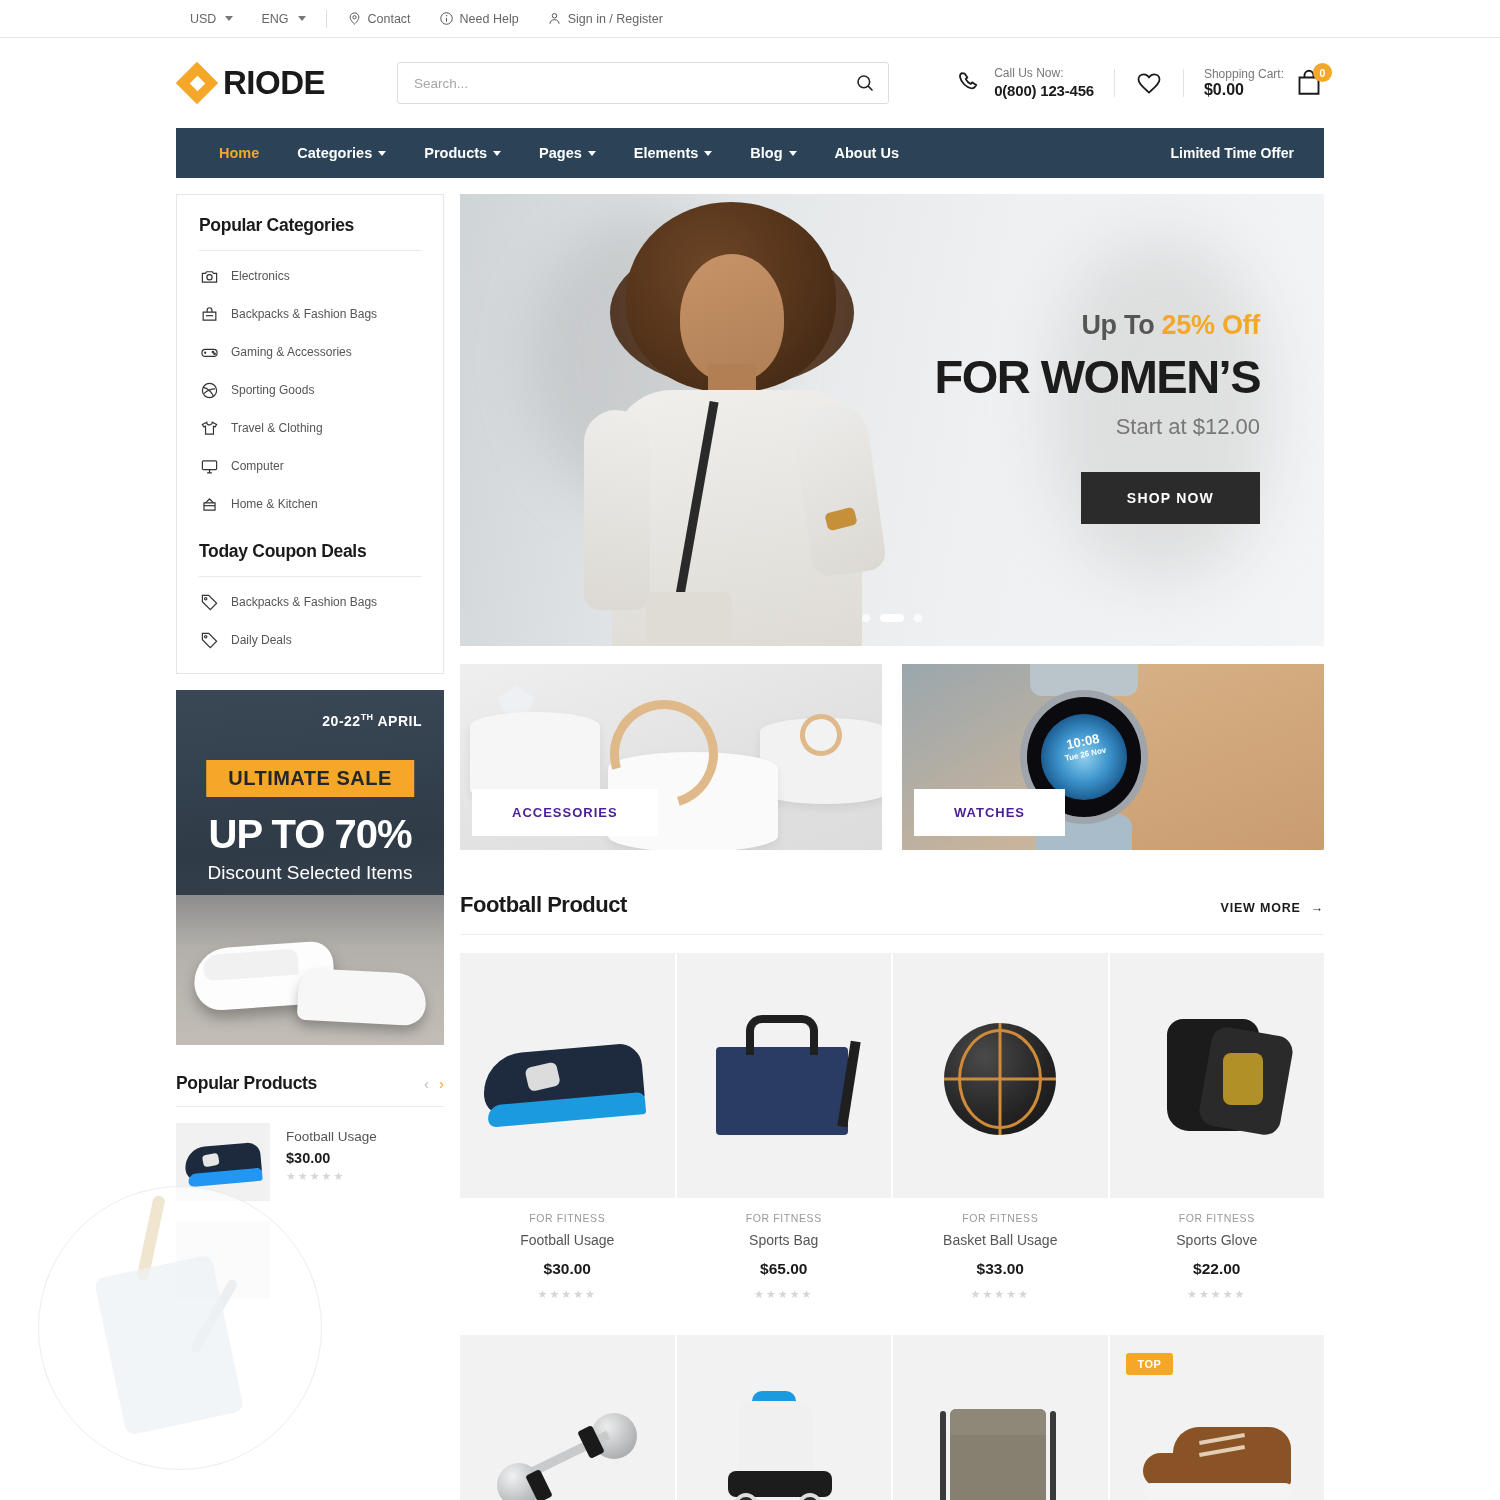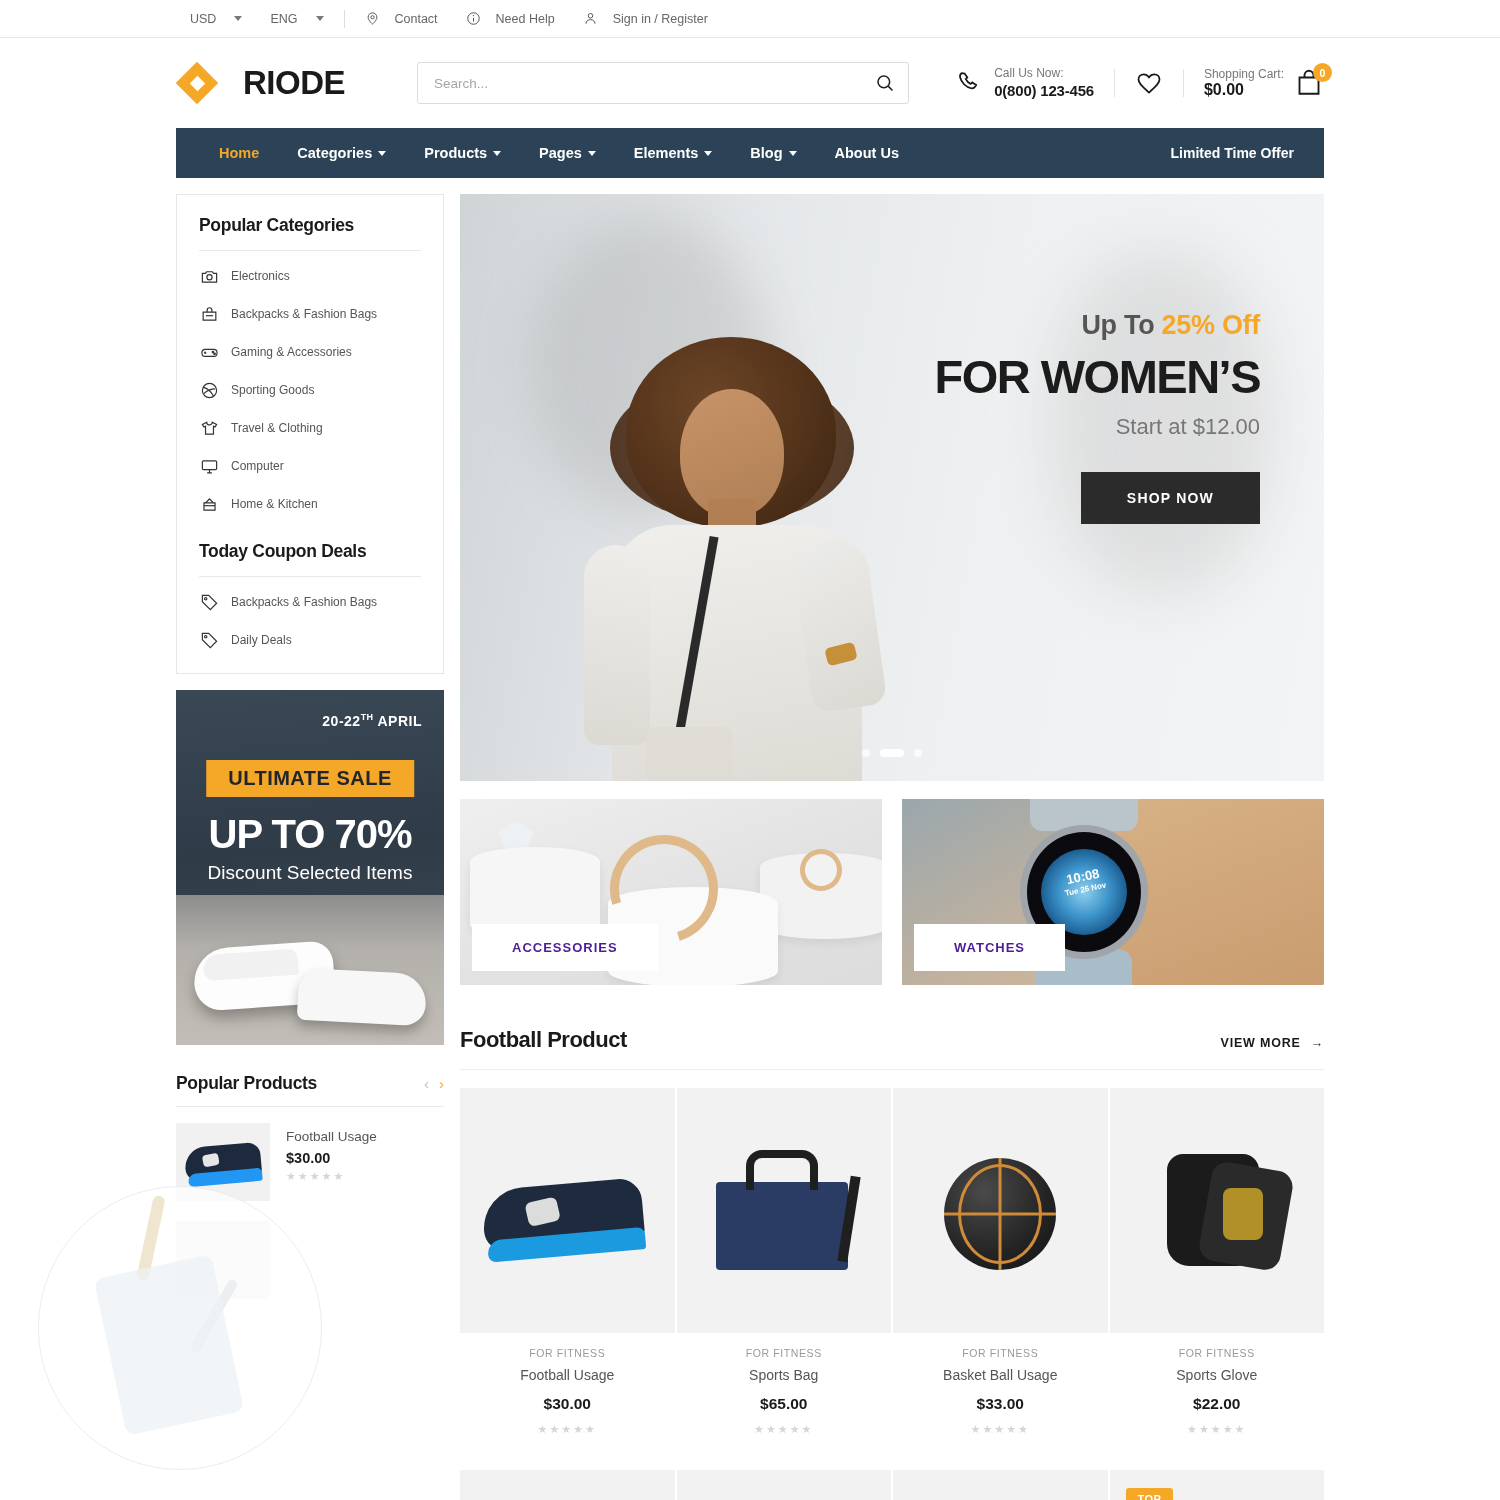--- a/index.html
+++ b/index.html
@@ -18,35 +18,35 @@
     height: 38px;
     border-bottom: 1px solid #e7e7e7;
     display: flex; align-items: center;
     padding: 0 176px;
     font-size: 12.5px;
     color: #666;
   }
   .topbar-msg { flex: 1; color: #666; font-size: 12.5px; }
   .topbar-right { display: flex; align-items: center; gap: 0px; }
   .tb-item {
-    display: flex; align-items: center; gap: 15px;
+    display: flex; align-items: center; gap: 6px;
     padding: 0 14px; color: #666; font-size: 12.5px; white-space: nowrap;
   }
   .tb-sep { width: 1px; height: 18px; background: #ddd; margin: 0 6px; }
   .caret { display:inline-block; width:0;height:0;
     border-left:4px solid transparent;border-right:4px solid transparent;
     border-top:5px solid #777; margin-left:3px; }
   .tb-ico { width: 15px; height: 15px; display:inline-block; flex:0 0 auto;}
 
   
   .header {
     height: 90px; display: flex; align-items: center;
     padding: 0 176px;
   }
-  .logo { display: flex; align-items: center; gap: 25px; }
+  .logo { display: flex; align-items: center; gap: 5px; }
   .logo-mark { width: 42px; height: 42px; position: relative; }
   .logo-diamond {
     width: 30px; height: 30px; background: #f5a728;
     transform: rotate(45deg); position: absolute; left: 6px; top: 6px;
   }
   .logo-inner {
     width: 11px; height: 11px; background: #fff;
     transform: rotate(45deg); position: absolute; left: 15.5px; top: 15.5px;
   }
   .logo-text { font-size: 33px; font-weight: 800; letter-spacing: -0.5px; color: #1a1a1a; }
@@ -170,21 +170,21 @@
 
   
   .mini-shoe{position:absolute;left:9px;top:22px;width:76px;height:34px;
     background:#1d2a3d;border-radius:26px 16px 8px 16px;transform:rotate(-5deg);}
   .mini-shoe::before{content:"";position:absolute;left:2px;bottom:-5px;width:74px;height:13px;
     background:#2196f3;border-radius:20px 12px 6px 12px;}
   .mini-shoe::after{content:"";position:absolute;left:18px;top:8px;width:16px;height:12px;
     background:#e6e6e6;border-radius:4px;transform:rotate(-6deg);}
 
   
-  .hero { position: relative; height: 587px; overflow: hidden; background:#e9ebed; }
+  .hero { position: relative; height: 452px; overflow: hidden; background:#e9ebed; }
   .hero-bg {
     position:absolute; inset:0;
     background: linear-gradient(100deg,#cfd4d7 0%, #e4e7e9 30%, #eef0f1 60%, #f3f4f5 100%);
   }
   .hero-blur1 {position:absolute;left:8%;top:4%;width:240px;height:300px;border-radius:50%;
     background:rgba(160,160,160,.30); filter: blur(26px);}
   .hero-blur2 {position:absolute;right:6%;top:10%;width:220px;height:340px;border-radius:45%;
     background:rgba(200,200,200,.45); filter: blur(30px);}
   .hero-model { position:absolute; left:80px; bottom:0; width:440px; height:452px; }
   .m-hair {position:absolute;left:86px;top:8px;width:210px;height:190px;border-radius:50% 50% 46% 46%;

